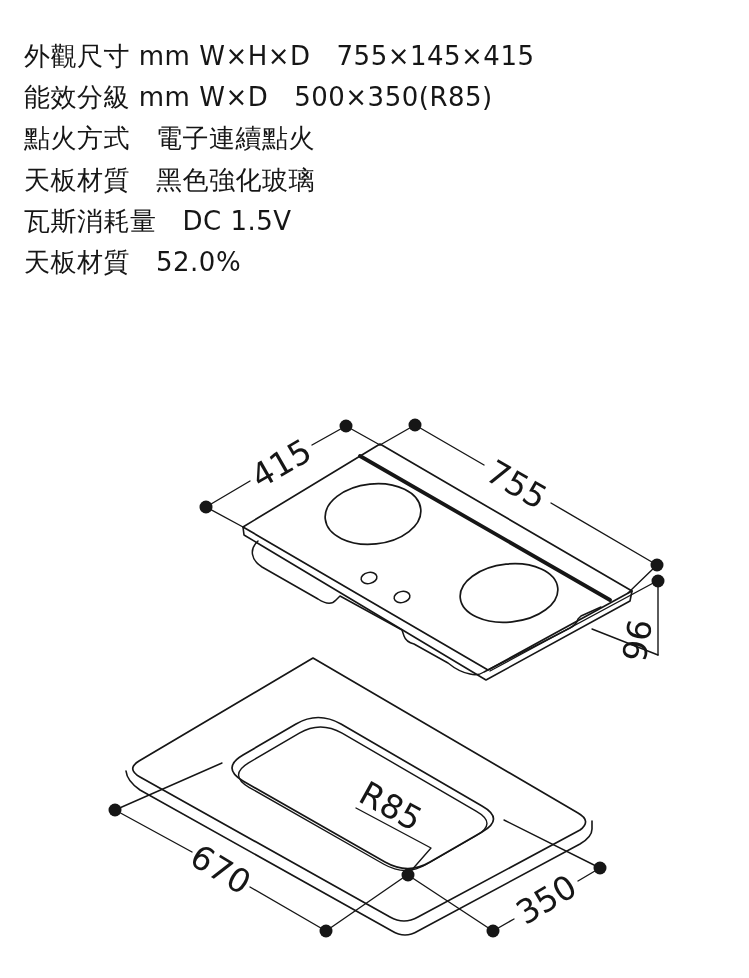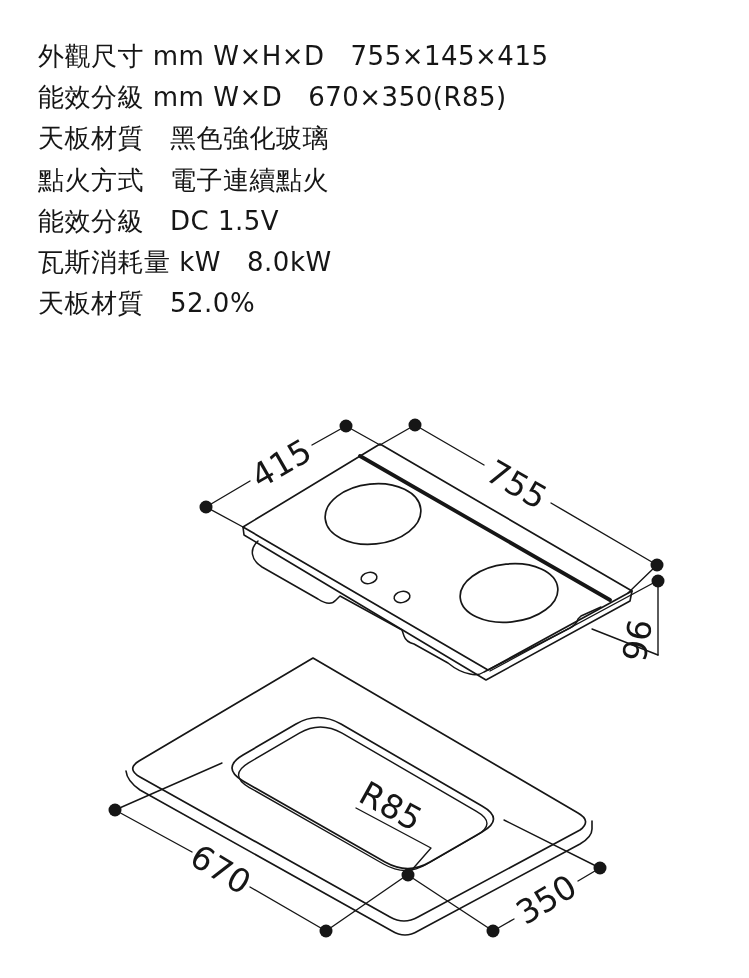--- a/index.html
+++ b/index.html
@@ -10,21 +10,21 @@
   body {
     width: 749px;
     height: 978px;
     position: relative;
     overflow: hidden;
     font-family: "DejaVu Sans", "Liberation Sans", sans-serif;
     color: #161616;
   }
   .specs {
     position: absolute;
-    left: 38px;
+    left: 24px;
     top: 36px;
     font-size: 26px;
     font-weight: 500;
     line-height: 41.2px;
     letter-spacing: 0.5px;
     white-space: nowrap;
   }
   .spec-row { display: block; }
   .spec-value { margin-left: 26px; }
   .diagram-svg {
@@ -39,25 +39,24 @@
     font-size: 33px;
     fill: #161616;
     stroke: none;
   }
 </style>
 </head>
 <body>
 
 <div class="specs">
   <div class="spec-row"><span>外觀尺寸 mm W×H×D</span><span class="spec-value">755×145×415</span></div>
-  <div class="spec-row"><span>能效分級 mm W×D</span><span class="spec-value">670×350(R85)</span></div>
+  <div class="spec-row"><span>能效分級 mm W×D</span><span class="spec-value">500×350(R85)</span></div>
+  <div class="spec-row"><span>點火方式</span><span class="spec-value">電子連續點火</span></div>
   <div class="spec-row"><span>天板材質</span><span class="spec-value">黑色強化玻璃</span></div>
-  <div class="spec-row"><span>點火方式</span><span class="spec-value">電子連續點火</span></div>
-  <div class="spec-row"><span>能效分級</span><span class="spec-value">DC 1.5V</span></div>
-  <div class="spec-row"><span>瓦斯消耗量 kW</span><span class="spec-value">8.0kW</span></div>
+  <div class="spec-row"><span>瓦斯消耗量</span><span class="spec-value">DC 1.5V</span></div>
   <div class="spec-row"><span>天板材質</span><span class="spec-value">52.0%</span></div>
 </div>
 
 <svg class="diagram-svg" viewBox="0 0 749 978">
 
   <g stroke="#161616" fill="none" stroke-width="1.7" stroke-linejoin="round" stroke-linecap="round">
 
     <path d="M380,444 L632,591 L488,670 L243,527 Z" fill="#ffffff"></path>
 
     <path d="M243,527 L244,535 L486,680 L630,601 L632,591" stroke-width="1.6"></path>

